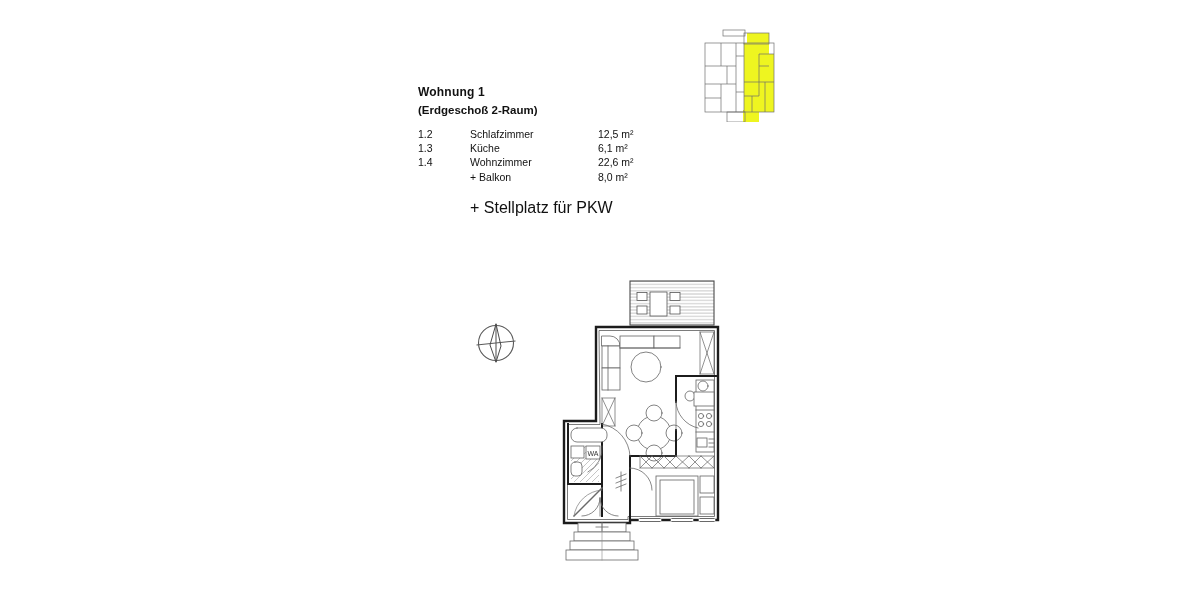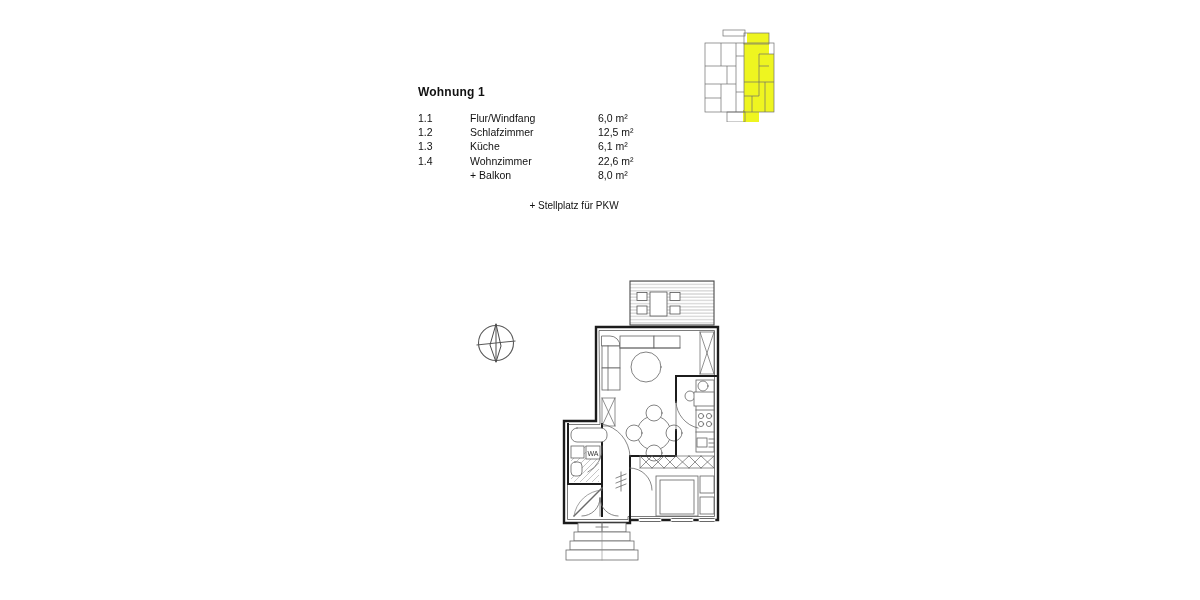--- a/index.html
+++ b/index.html
@@ -60,25 +60,24 @@
     vertical-align: top;
     white-space: nowrap;
   }
   .col-num   { width: 52px; }
   .col-name  { width: 128px; }
   .col-area  { width: 64px; text-align: left; }
   .row-extra .col-num { visibility: hidden; }
   #parking-note {
     margin-top: 17px;
     margin-left: 52px;
-    font-size: 10px;
+    font-size: 16px;
     line-height: 12.6px;
     color: #111;
     white-space: nowrap;
-    text-align: center;
   }
 
   
   #compass {
     position: absolute;
     left: 473px;
     top: 320px;
     width: 46px;
     height: 46px;
   }
@@ -130,28 +129,24 @@
       <line x1="47" y1="74" x2="62" y2="74"></line>
       <line x1="68" y1="60" x2="68" y2="90"></line>
       <line x1="55" y1="74" x2="55" y2="90"></line>
       <line x1="62" y1="44" x2="72" y2="44"></line>
     </g>
   </svg>
 </div>
 
 <div id="title-block">
   <h1 id="apt-title">Wohnung  1</h1>
+  <div id="apt-subtitle">(Erdgeschoß  2-Raum)</div>
 
   <table id="room-table">
     <tbody>
-      <tr>
-        <td class="col-num">1.1</td>
-        <td class="col-name">Flur/Windfang</td>
-        <td class="col-area">6,0 m²</td>
-      </tr>
       <tr>
         <td class="col-num">1.2</td>
         <td class="col-name">Schlafzimmer</td>
         <td class="col-area">12,5 m²</td>
       </tr>
       <tr>
         <td class="col-num">1.3</td>
         <td class="col-name">Küche</td>
         <td class="col-area">6,1 m²</td>
       </tr>

